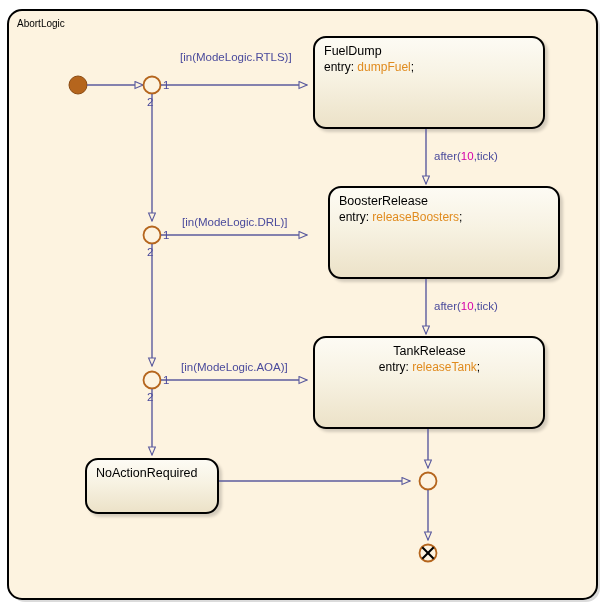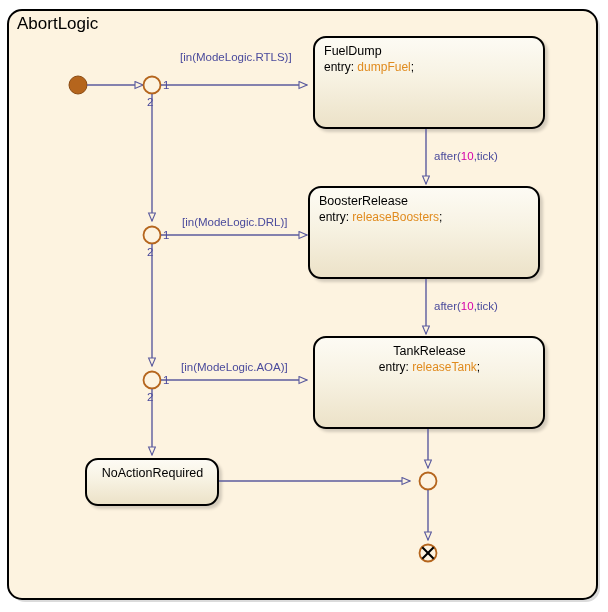--- a/index.html
+++ b/index.html
@@ -58,21 +58,21 @@
   }
   .edge-label .num { color: #d400aa; }
   .jn-order {
     position: absolute;
     font-size: 11.5px;
     color: #4a4a9c;
     line-height: 13px;
   }
   .container-title {
     position: absolute;
-    font-size: 17px;
+    font-size: 10px;
     color: #000000;
     line-height: 16px;
     white-space: nowrap;
   }
 </style>
 </head>
 <body>
 
 <div id="canvas">
 
@@ -93,37 +93,37 @@
   </svg>
 
   <div class="state-box" style="left:313px; top:36px; width:232px; height:93px;">
     <div class="state-title">FuelDump</div>
     <div class="state-action">
       <span class="action-kw">entry:</span>
       <span class="action-fn">dumpFuel</span><span class="action-semi">;</span>
     </div>
   </div>
 
-  <div class="state-box" style="left:308px; top:186px; width:232px; height:93px;">
+  <div class="state-box" style="left:328px; top:186px; width:232px; height:93px;">
     <div class="state-title">BoosterRelease</div>
     <div class="state-action">
       <span class="action-kw">entry:</span>
       <span class="action-fn">releaseBoosters</span><span class="action-semi">;</span>
     </div>
   </div>
 
   <div class="state-box" style="left:313px; top:336px; width:232px; height:93px;text-align:center;">
     <div class="state-title">TankRelease</div>
     <div class="state-action">
       <span class="action-kw">entry:</span>
       <span class="action-fn">releaseTank</span><span class="action-semi">;</span>
     </div>
   </div>
 
-  <div class="state-box" style="left:85px; top:458px; width:134px; height:48px;text-align:center;">
+  <div class="state-box" style="left:85px; top:458px; width:134px; height:56px;">
     <div class="state-title">NoActionRequired</div>
   </div>
 
   <svg class="layer" viewBox="0 0 608 612" xmlns="http://www.w3.org/2000/svg">
 
     <g>
       <circle cx="78" cy="85" r="9" fill="#b5651d" stroke="#8a4a12" stroke-width="1"></circle>
       <line x1="87" y1="85" x2="143" y2="85" stroke="#5b5b9e" stroke-width="1.4" marker-end="url(#arrowOpen)"></line>
     </g>
 

